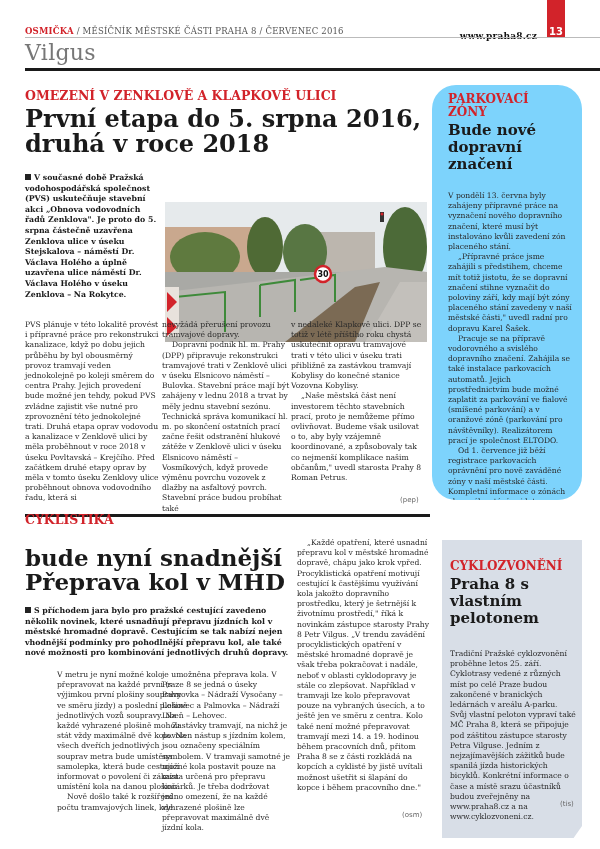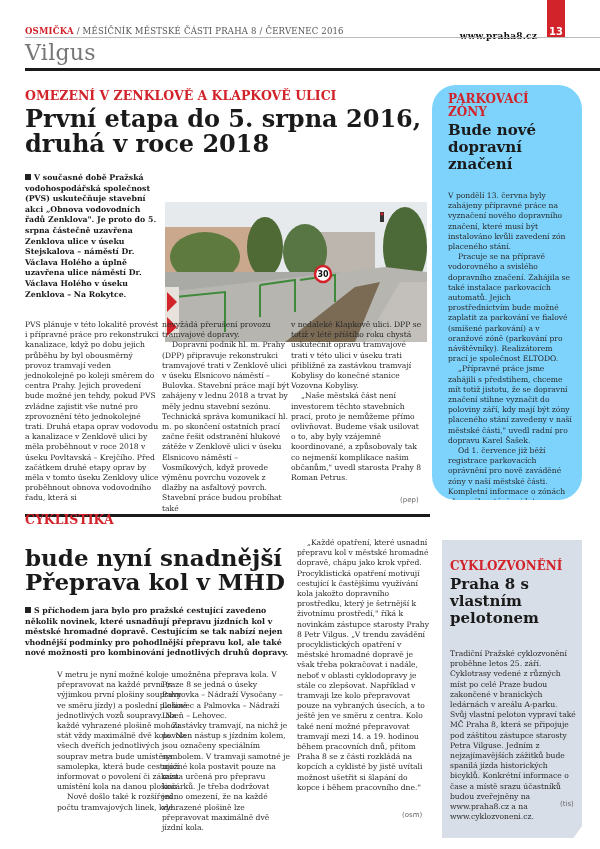--- a/index.html
+++ b/index.html
@@ -100,22 +100,22 @@
 
 <div class="box orange">
   <div style="padding:8px 8px 0 16px;">
     <div class="kicker">
       <div>PARKOVACÍ</div>
       <div>ZÓNY</div>
     </div>
     <div class="headline" style="width:110px;">Bude nové dopravní značení</div>
     <div class="col" style="width:126px;">
       <p>V pondělí 13. června byly zahájeny přípravné práce na vyznačení nového dopravního značení, které musí být instalováno kvůli zavedení zón placeného stání.</p>
+      <p class="indent">„Přípravné práce jsme zahájili s předstihem, chceme mít totiž jistotu, že se dopravní značení stihne vyznačit do poloviny září, kdy mají být zóny placeného stání zavedeny v naší městské části," uvedl radní pro dopravu Karel Šašek.</p>
       <p class="indent">Pracuje se na přípravě vodorovného a svislého dopravního značení. Zahájila se také instalace parkovacích automatů. Jejich prostřednictvím bude možné zaplatit za parkování ve fialové (smíšené parkování) a v oranžové zóně (parkování pro návštěvníky). Realizátorem prací je společnost ELTODO.</p>
-      <p class="indent">„Přípravné práce jsme zahájili s předstihem, chceme mít totiž jistotu, že se dopravní značení stihne vyznačit do poloviny září, kdy mají být zóny placeného stání zavedeny v naší městské části," uvedl radní pro dopravu Karel Šašek.</p>
       <p class="indent">Od 1. července již běží registrace parkovacích oprávnění pro nově zaváděné zóny v naší městské části. Kompletní informace o zónách placeného stání najdete na webu www.parkujvklidu.cz.</p>
     </div>
   </div>
 </div>
 
 <div class="rule-thick" style="top:514px;width:405px;"></div>
 
 <div class="kicker" style="left:25px;top:512px;font-size:12.5px;">CYKLISTIKA</div>
 <div class="headline" style="left:25px;top:546px;font-size:23px;">
   <div>bude nyní snadnější</div>

